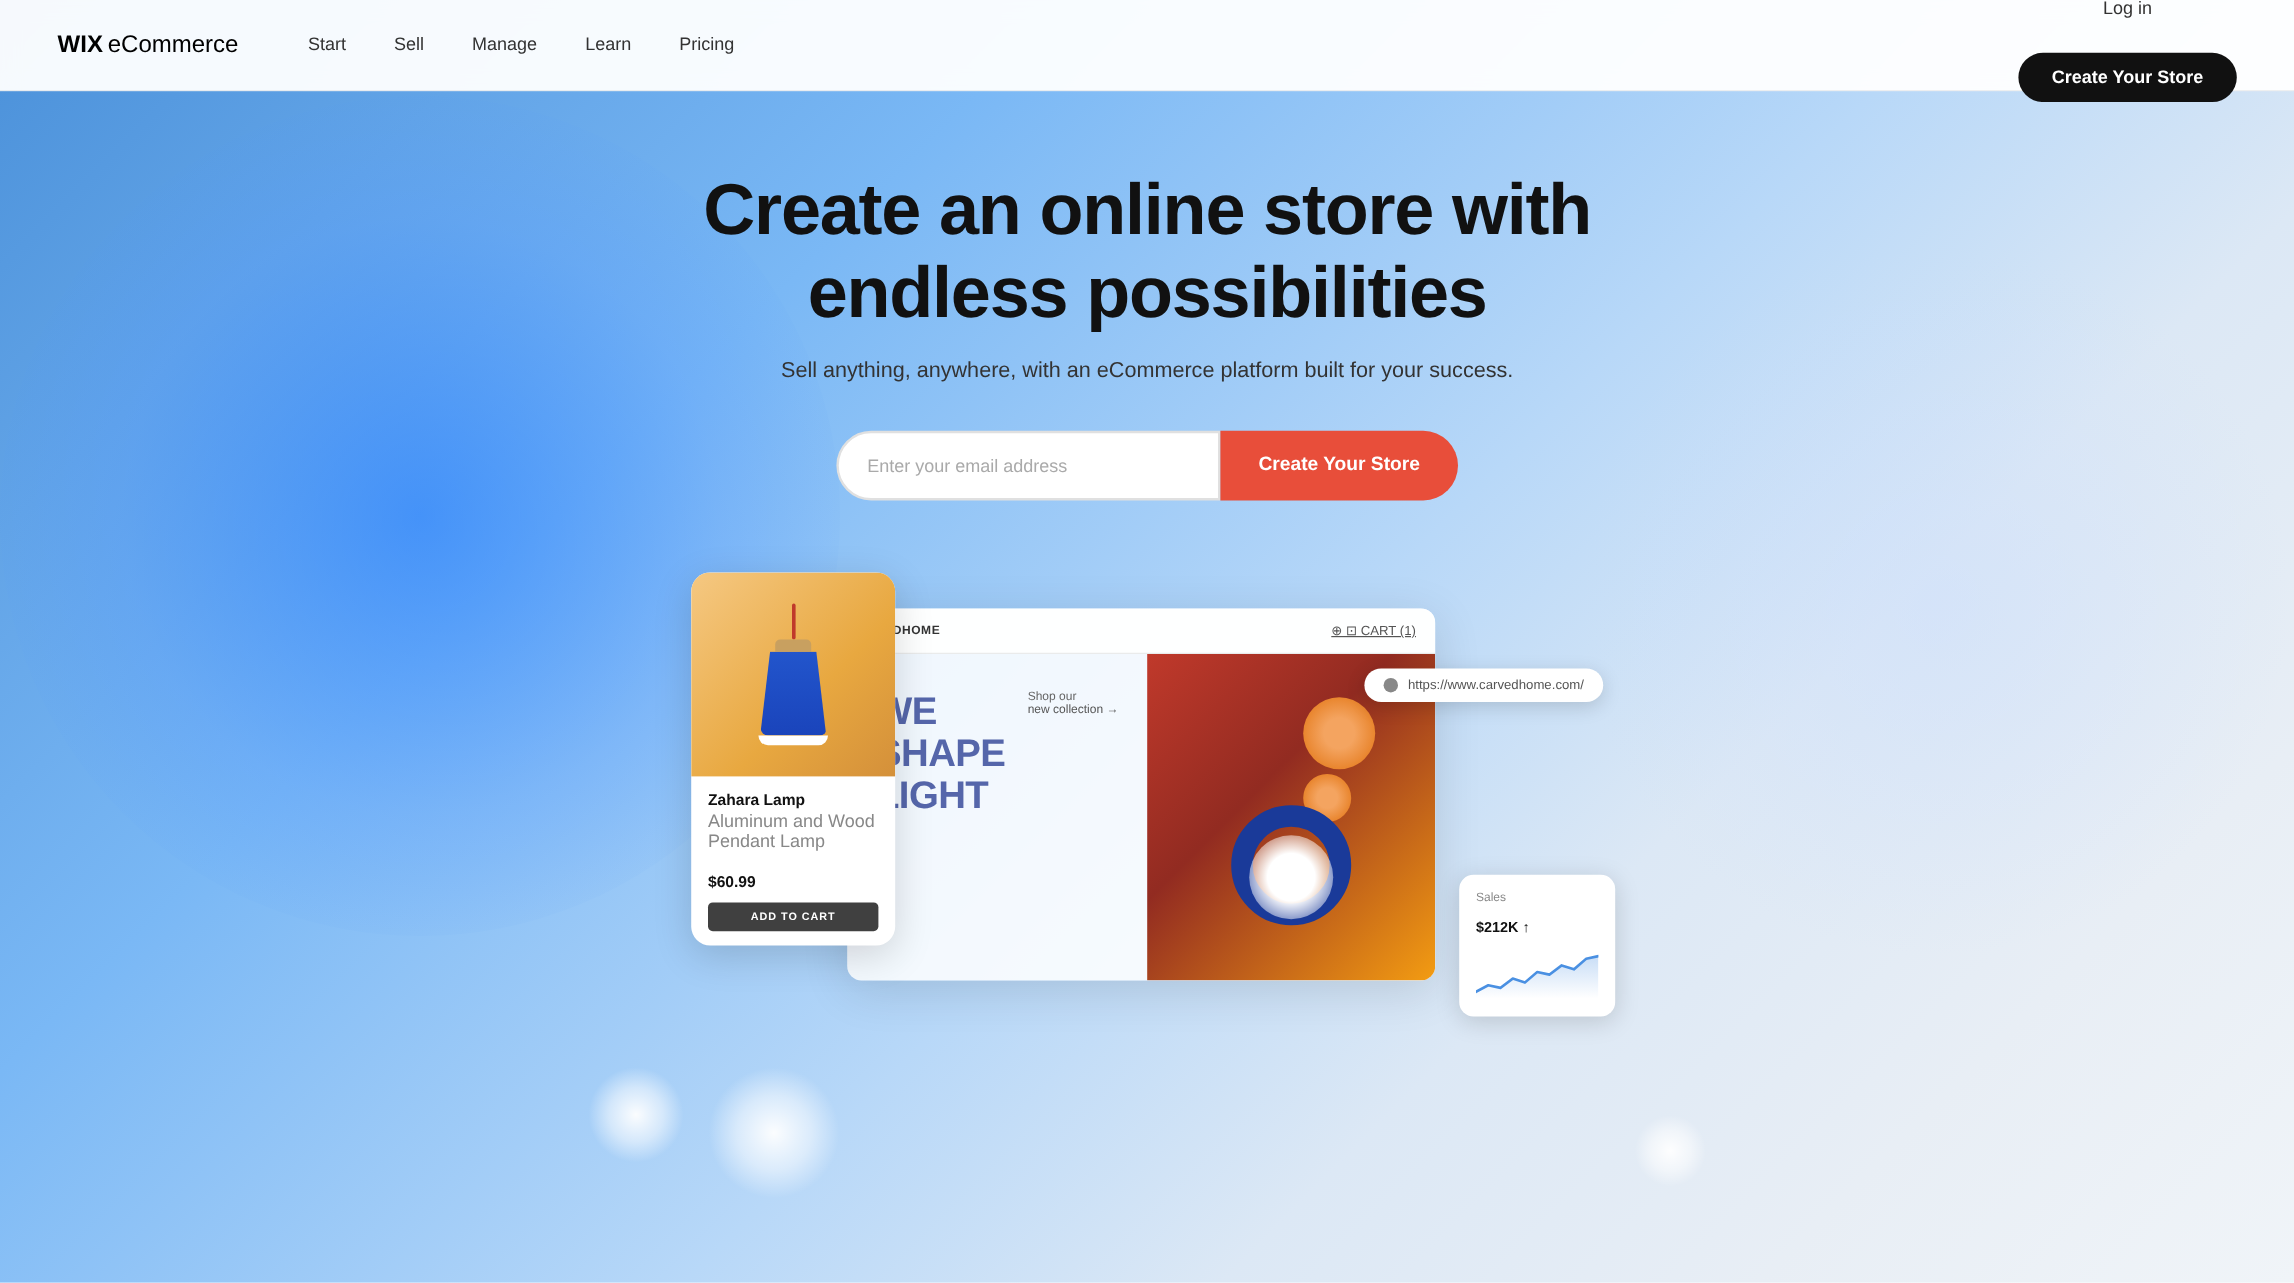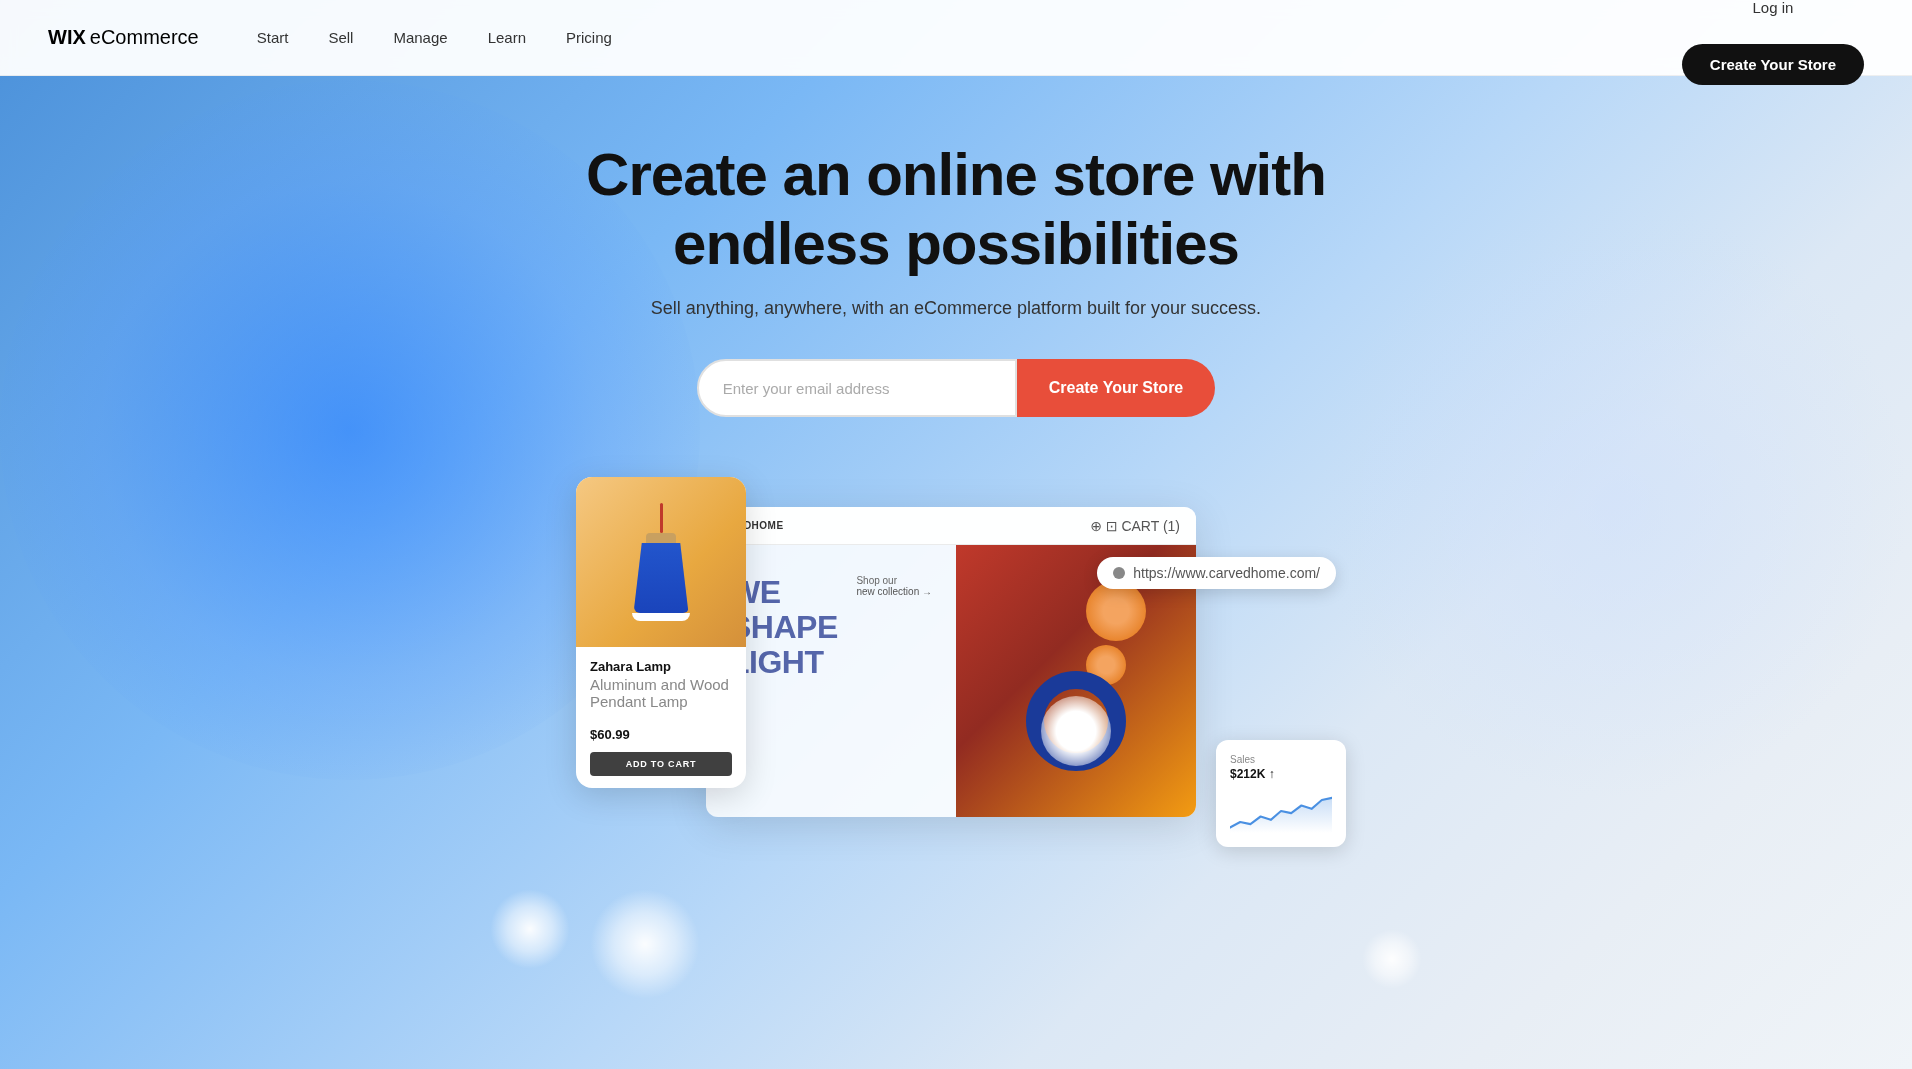--- a/index.html
+++ b/index.html
@@ -284,22 +284,23 @@
       padding: 0 16px;
       border-bottom: 1px solid rgba(0,0,0,0.08);
     }
     .store-mockup-logo {
       font-size: 10px;
       font-weight: 600;
       color: #333;
       letter-spacing: 0.5px;
     }
     .store-mockup-nav-right {
-      font-size: 14px;
+      font-size: 11px;
       color: #555;
+      text-decoration: underline;
     }
     .store-mockup-body {
       display: flex;
       height: calc(100% - 38px);
     }
     .store-mockup-text-area {
       flex: 1;
       padding: 30px 24px;
       display: flex;
       flex-direction: row;
@@ -379,21 +380,21 @@
       top: 80px;
       right: -20px;
       background: #fff;
       border-radius: 50px;
       padding: 8px 16px;
       box-shadow: 0 4px 16px rgba(0,0,0,0.15);
       display: flex;
       align-items: center;
       gap: 8px;
       z-index: 6;
-      font-size: 14px;
+      font-size: 11px;
       color: #555;
       white-space: nowrap;
     }
     .url-pill-icon {
       width: 12px;
       height: 12px;
       background: #888;
       border-radius: 50%;
       flex-shrink: 0;
     }
@@ -406,21 +407,21 @@
       width: 130px;
       background: #fff;
       border-radius: 12px;
       box-shadow: 0 4px 20px rgba(0,0,0,0.15);
       padding: 14px 14px 10px;
       z-index: 6;
     }
     .sales-label {
       font-size: 10px;
       color: #888;
-      margin-bottom: 2px;
+      margin-bottom: 12px;
     }
     .sales-value {
       font-size: 12px;
       font-weight: 700;
       color: #111;
       margin-bottom: 8px;
     }
     .sales-chart {
       width: 100%;
       height: 44px;

